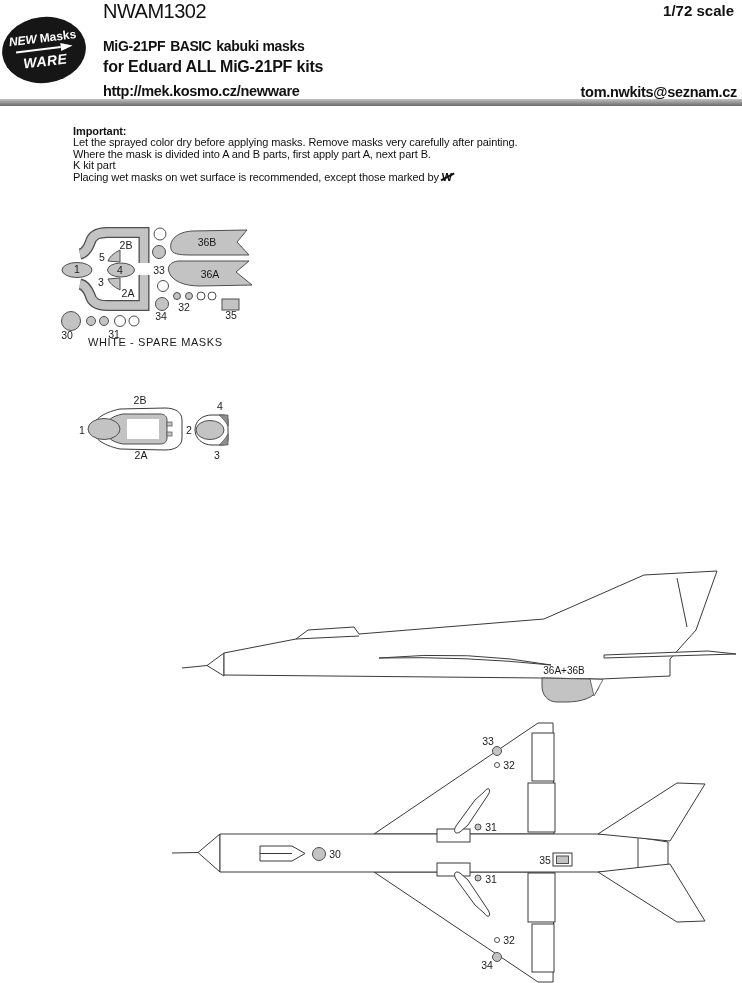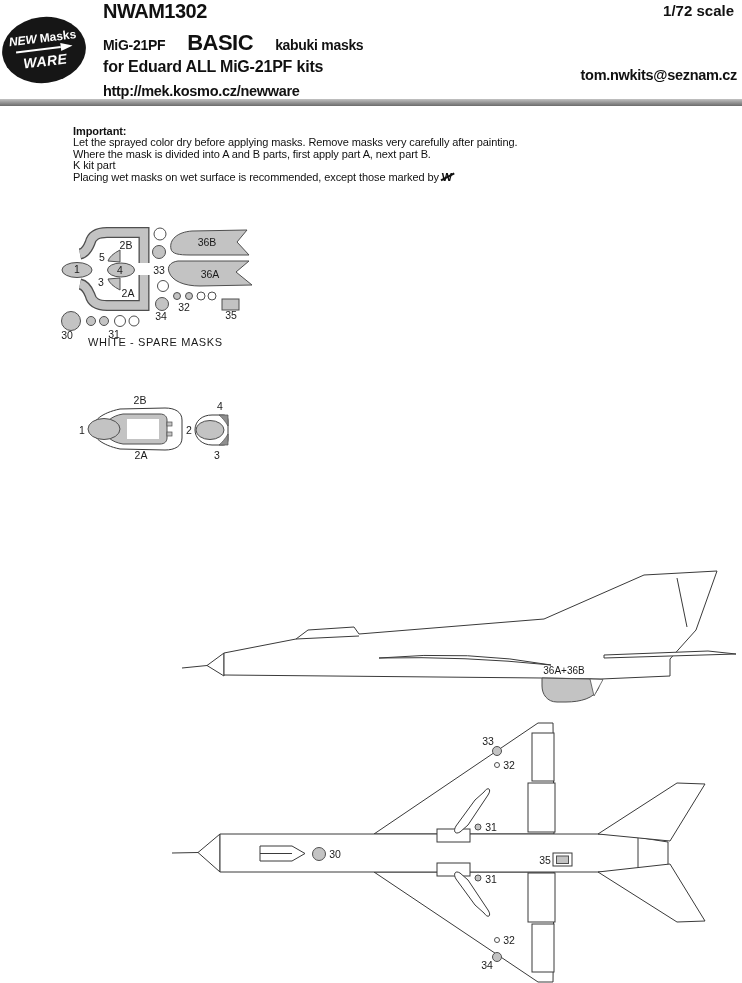--- a/index.html
+++ b/index.html
@@ -6,28 +6,28 @@
   #page{position:relative;width:742px;height:983px;background:#fff;overflow:hidden;
         font-family:"Liberation Sans","DejaVu Sans",sans-serif;color:#111;}
   .abs{position:absolute;}
   
   #logo{left:2px;top:17px;width:84px;height:66px;background:#161616;border-radius:50%;
         transform:rotate(-7deg);display:flex;flex-direction:column;align-items:center;
         justify-content:center;color:#fff;}
   #logo .l1{font-size:12px;font-weight:bold;white-space:nowrap;}
   #logo .l1 .new{font-style:italic;margin-right:3px;}
   #logo .l2{font-size:14px;font-weight:bold;font-style:italic;letter-spacing:.5px;}
-  .code{left:103px;top:0px;font-size:20px;font-weight:bold;letter-spacing:-0.5px;}
-  .titleline{left:103px;top:30px;display:flex;align-items:baseline;gap:22px;font-weight:bold;}
+  .code{left:103px;top:0px;font-size:20px;font-weight:normal;letter-spacing:-0.5px;}
+  .titleline{left:103px;top:30px;display:flex;align-items:baseline;gap:5px;font-weight:bold;}
   .titleline .model,.titleline .rest{font-size:14px;letter-spacing:-0.3px;}
-  .titleline .grade{font-size:22px;letter-spacing:-0.5px;}
+  .titleline .grade{font-size:14px;letter-spacing:-0.5px;margin-top:8px;}
   .subtitle{left:103px;top:58px;font-size:16px;font-weight:bold;letter-spacing:-0.2px;}
   .website{left:103px;top:83px;font-size:14.5px;font-weight:bold;letter-spacing:-0.3px;}
   .scale{right:8px;top:2px;font-size:15px;font-weight:bold;}
-  .email{right:5px;top:67px;font-size:14.5px;font-weight:bold;letter-spacing:-0.3px;}
+  .email{right:5px;top:84px;font-size:14.5px;font-weight:bold;letter-spacing:-0.3px;}
   #divider{left:0;top:99px;width:742px;height:7px;
            background:linear-gradient(180deg,#c2c2c2 0%,#9a9a9a 45%,#6b6b6b 100%);}
   
   #instructions{left:36px;top:126px;width:680px;font-size:11px;line-height:11.4px;
                 letter-spacing:-0.1px;margin-left:37px;}
   #instructions .hd{font-weight:bold;}
   .nowet{position:relative;display:inline-block;font-weight:bold;margin-left:3px;}
   .nowet::after{content:"";position:absolute;left:-2px;top:4px;width:15px;height:1.5px;
                 background:#111;transform:rotate(-28deg);}
   svg text{font-family:"Liberation Sans","DejaVu Sans",sans-serif;font-size:10.5px;fill:#1a1a1a;}

